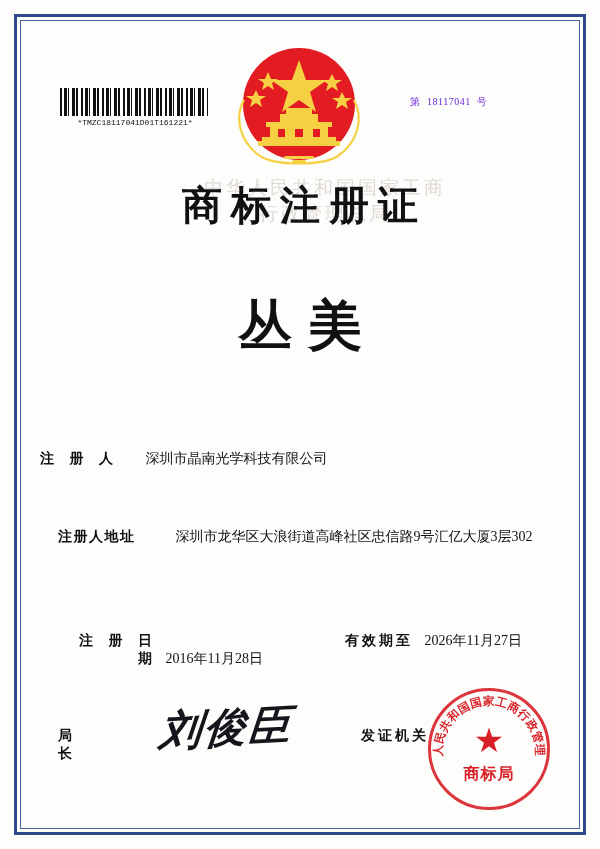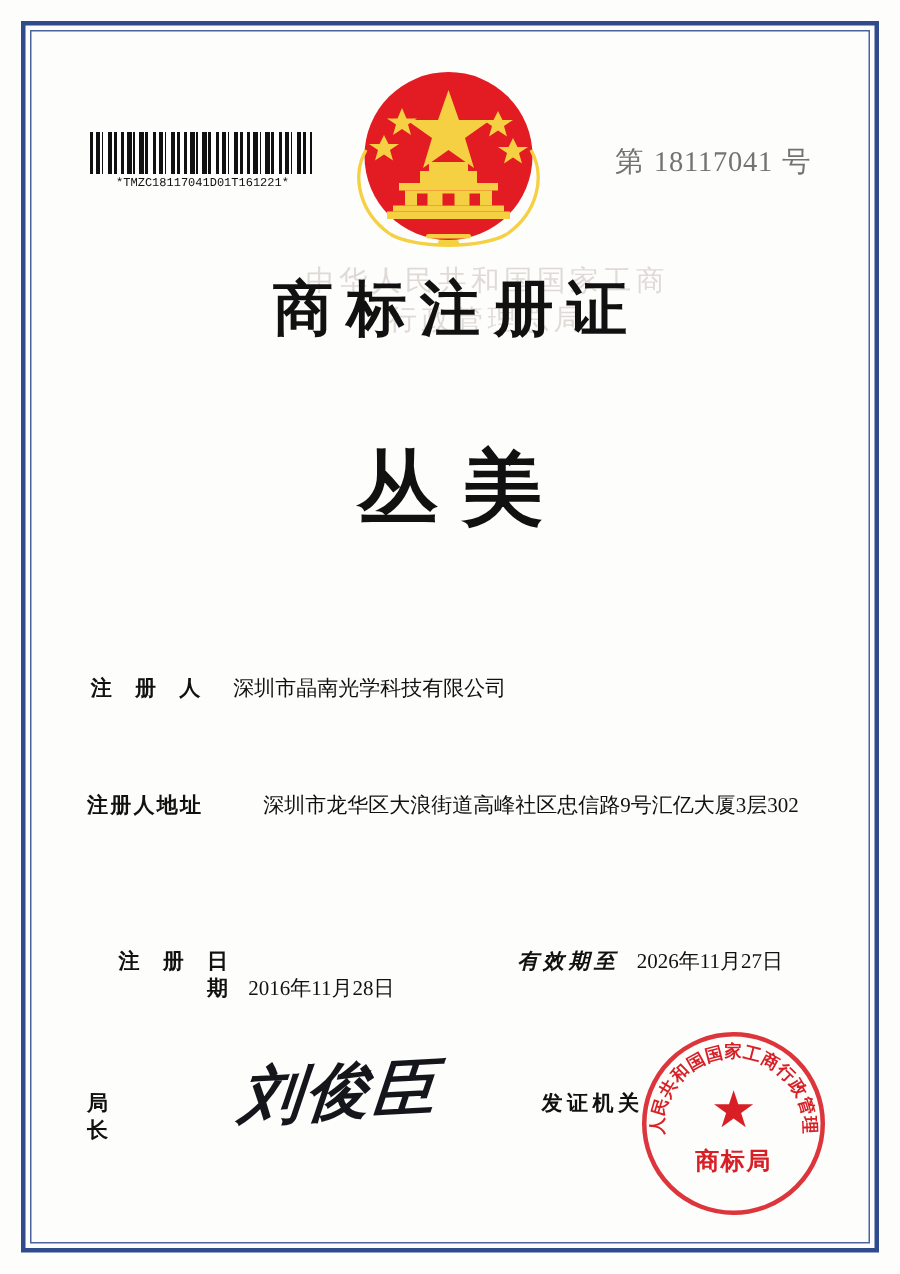--- a/index.html
+++ b/index.html
@@ -79,22 +79,22 @@
     font-size: 8px;
     letter-spacing: 0px;
     margin-top: 2px;
     color: #111;
   }
   
   .reg-no {
     position: absolute;
     left: 410px;
     top: 95px;
-    font-size: 19px;
-    color: #737373;
+    font-size: 10px;
+    color: #6d28d9;
     letter-spacing: 1px;
     white-space: nowrap;
     text-align: right;
   }
   .reg-no .num {
     font-family: "Liberation Serif", serif;
     margin: 0 6px;
     letter-spacing: 0.5px;
   }
   
@@ -141,34 +141,34 @@
   .field-label {
     font-weight: bold;
     letter-spacing: 6px;
     color: #111;
   }
   .field-value {
     font-size: 13.5px;
     color: #111;
     letter-spacing: 0px;
   }
-  .row-registrant { left: 50px; top: 450px; text-align: center; }
+  .row-registrant { left: 40px; top: 450px; }
   .row-registrant .field-label { display: inline-block; width: 100px; }
   .row-registrant .field-value { margin-left: 2px; font-size: 14px; }
 
   .row-address { left: 58px; top: 528px; }
   .row-address .field-label { display: inline-block; width: 100px; letter-spacing: 1.5px; }
   .row-address .field-value { margin-left: 14px; font-size: 14px; }
 
   .row-regdate { left: 58px; top: 632px; text-align: right; }
   .row-regdate .field-label { display: inline-block; width: 100px; }
   .row-regdate .field-value { margin-left: 4px; font-size: 14px; }
 
   .row-validto { left: 345px; top: 632px; }
-  .row-validto .field-label { letter-spacing: 3px; font-style: italic; }
+  .row-validto .field-label { letter-spacing: 3px; }
   .row-validto .field-value { margin-left: 8px; font-size: 14px; }
 
   .row-director { left: 58px; top: 727px; }
   .row-director .field-label { display: inline-block; width: 100px; letter-spacing: 14px; }
 
   .row-issuer { left: 361px; top: 727px; }
   .row-issuer .field-label { letter-spacing: 3px; }
 
   
   .signature {

